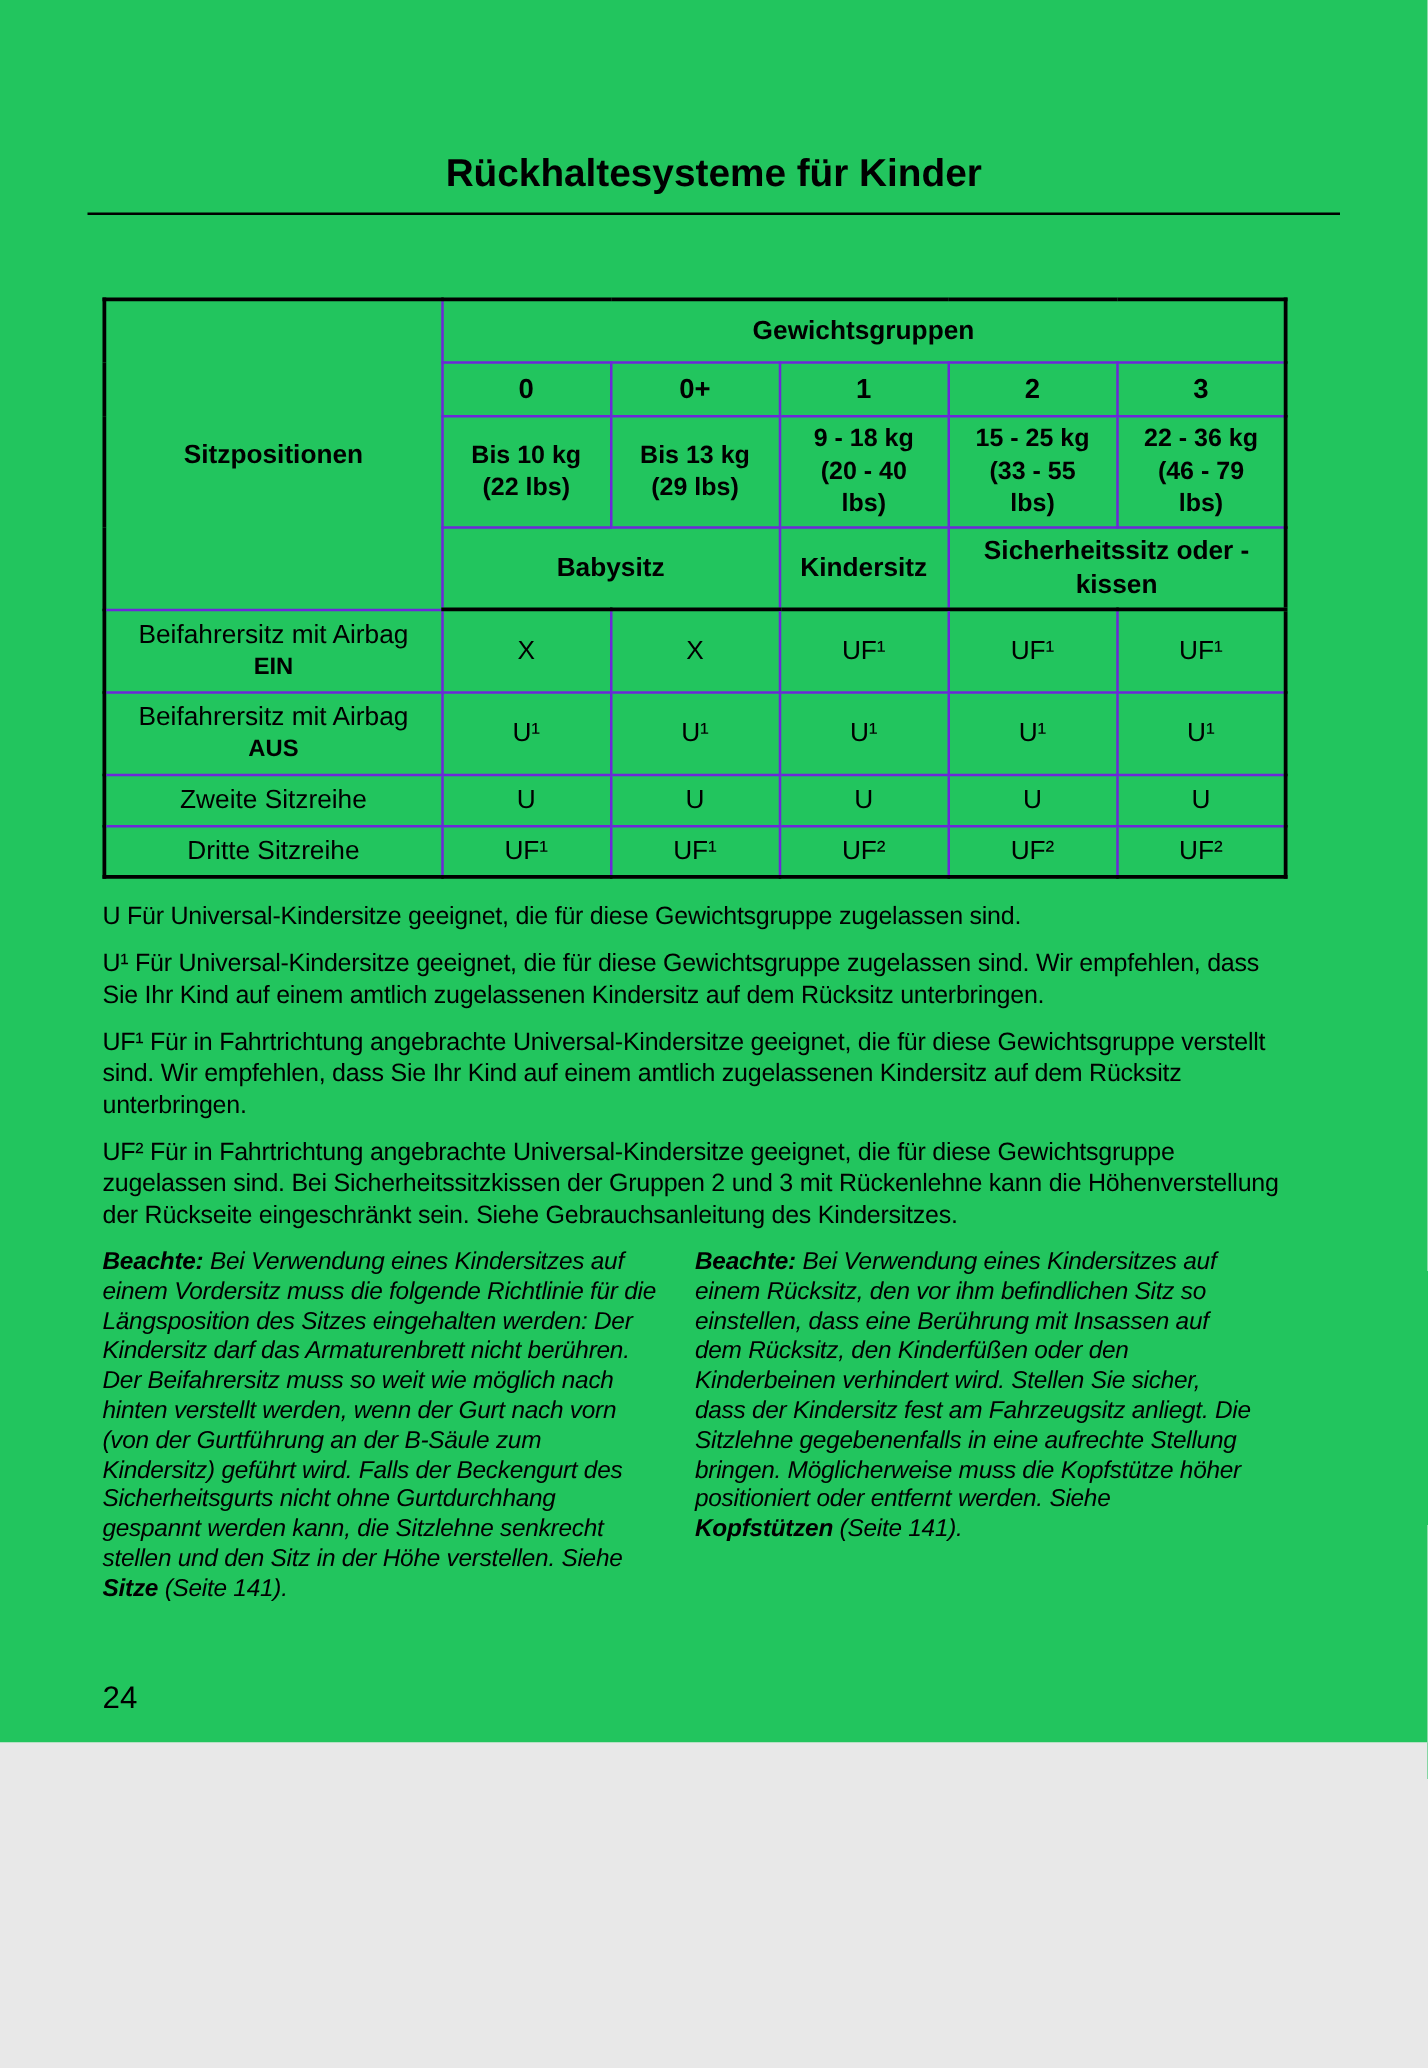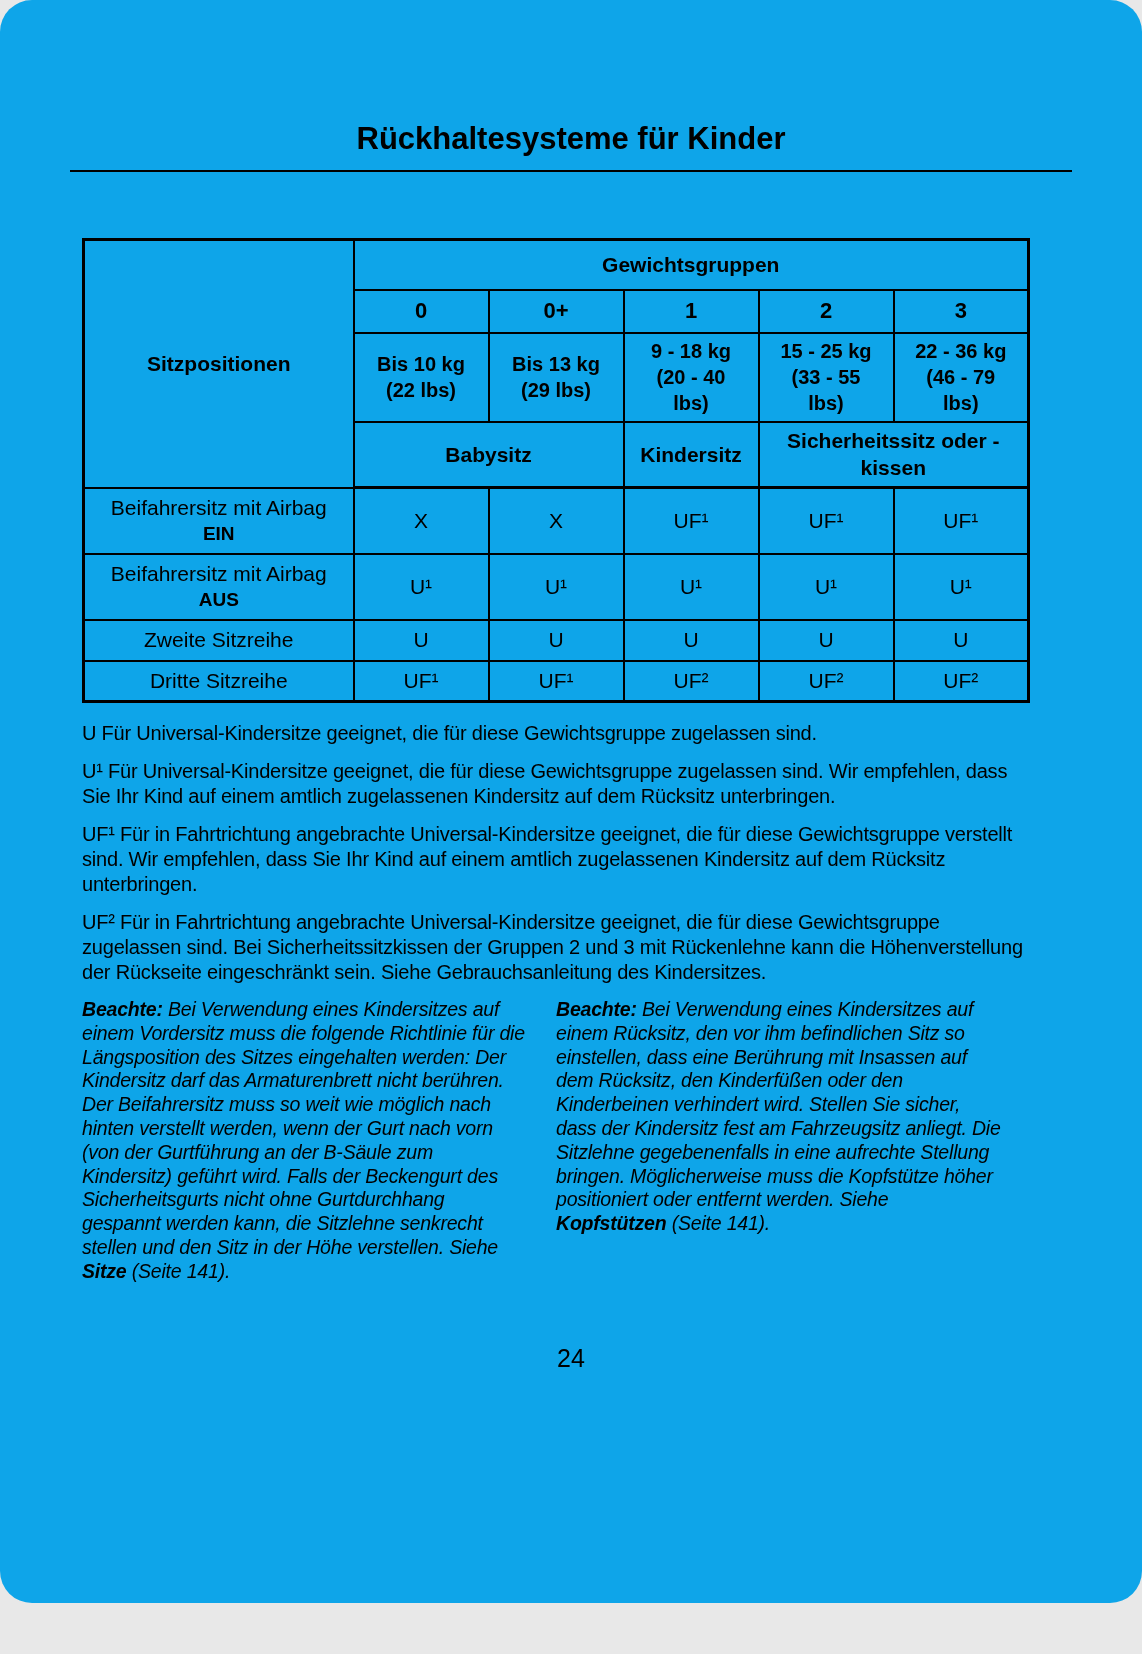--- a/index.html
+++ b/index.html
@@ -1,26 +1,25 @@
 <!DOCTYPE html>
 <html lang="de"><head>
 <meta charset="utf-8">
 <style>
   * { margin: 0; padding: 0; box-sizing: border-box; }
   html, body { background: #e8e8e8; }
   .page {
     position: relative;
     width: 1142px;
-    height: 1603px;
+    height: 1394px;
     margin: 0 auto;
-    background: #0ea5e9;
+    background: #22c55e;
     color: #000000;
     font-family: "Liberation Sans", sans-serif;
     overflow: hidden;
-    border-radius: 32px;
   }
   .content { padding: 0 82px; }
 
   
   .title {
     padding-top: 122px;
     font-size: 31px;
     line-height: 34px;
     font-weight: bold;
     text-align: center;
@@ -34,21 +33,21 @@
 
   
   table.restraint {
     border-collapse: collapse;
     table-layout: fixed;
     width: 945px;
     margin-top: 66px;
     border: 3px solid #000;
   }
   table.restraint td {
-    border: 2px solid #000000;
+    border: 2px solid #6d28d9;
     text-align: center;
     vertical-align: middle;
     padding: 3px 6px;
     font-size: 21px;
   }
   td.corner {
     font-weight: bold;
     font-size: 21px;
   }
   td.group-header {
@@ -102,21 +101,21 @@
     font-style: italic;
     font-size: 19.5px;
     line-height: 23.8px;
     letter-spacing: -0.2px;
   }
   .note .note-label { font-weight: bold; font-style: italic; }
   .note .note-ref { font-weight: bold; font-style: italic; }
 
   
   .page-number {
-    text-align: center;
+    text-align: left;
     font-size: 25px;
     margin-top: 60px;
   }
   .footer {
     position: absolute;
     left: 72px;
     top: 1632px;
     font-size: 13.5px;
     color: #4a4a4a;
     letter-spacing: 0.2px;

